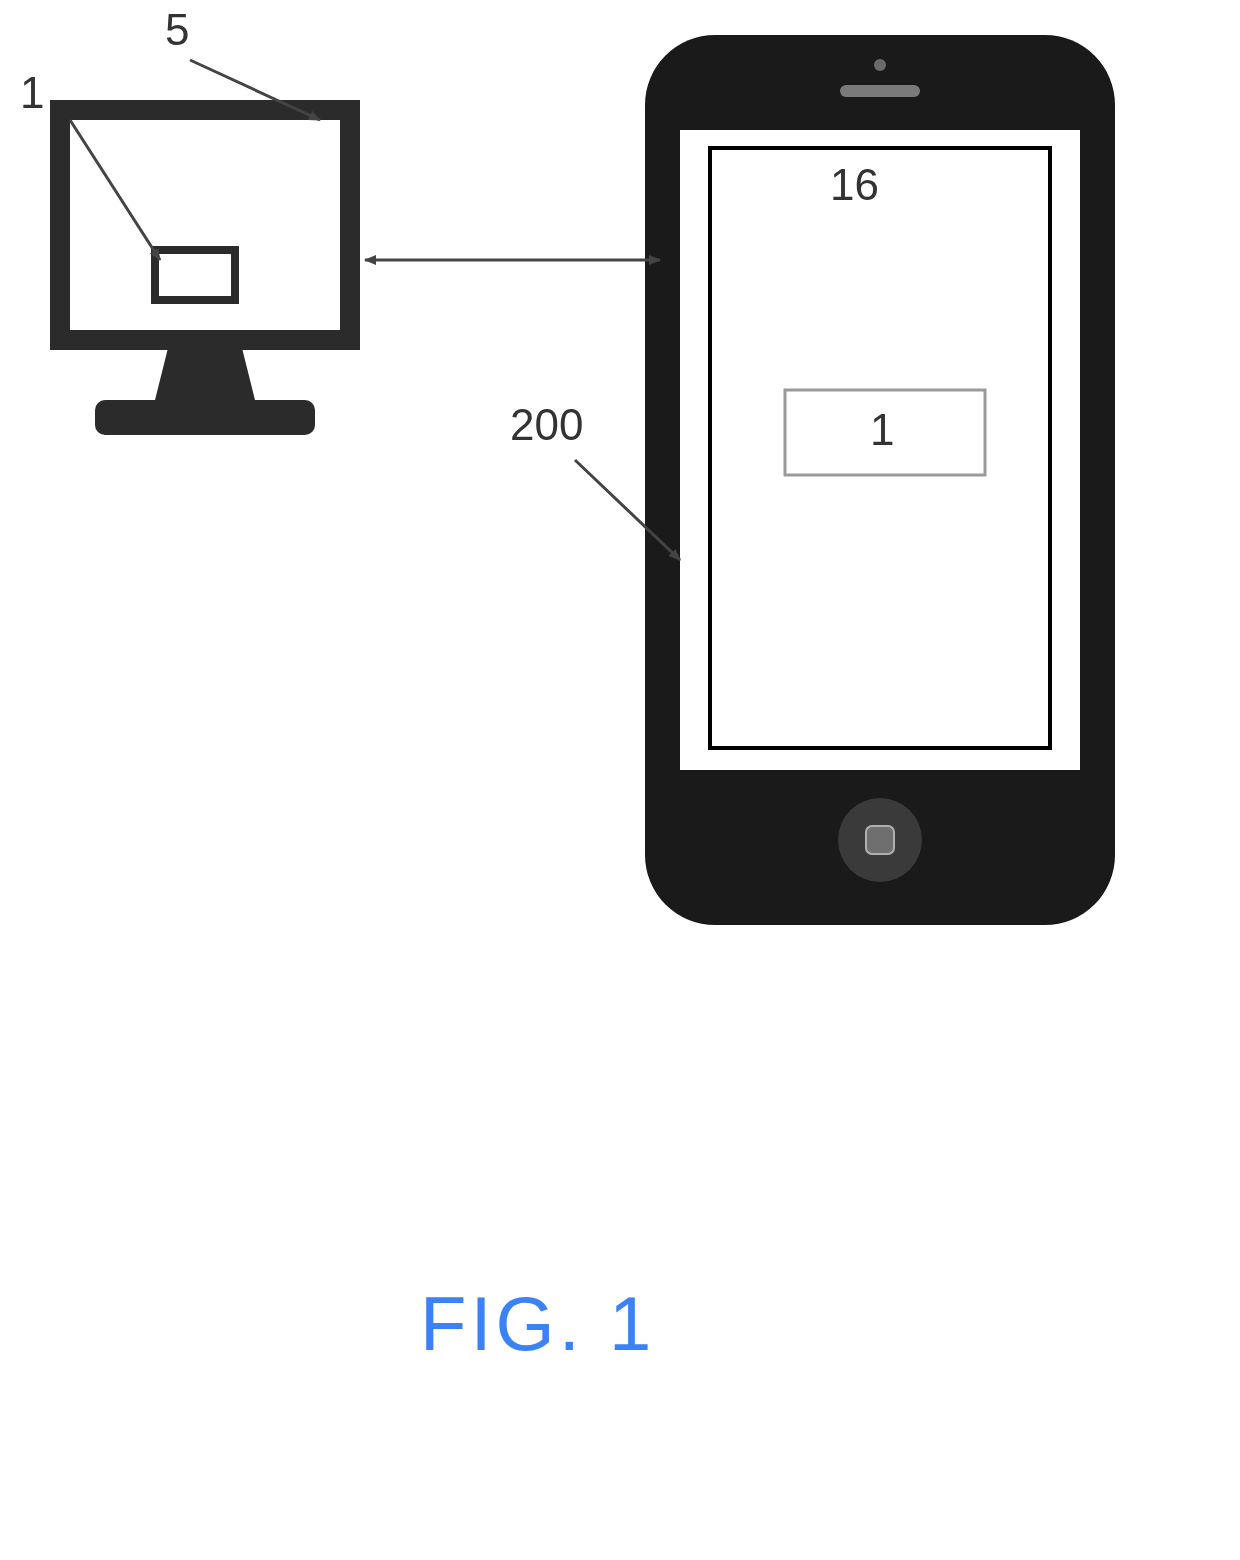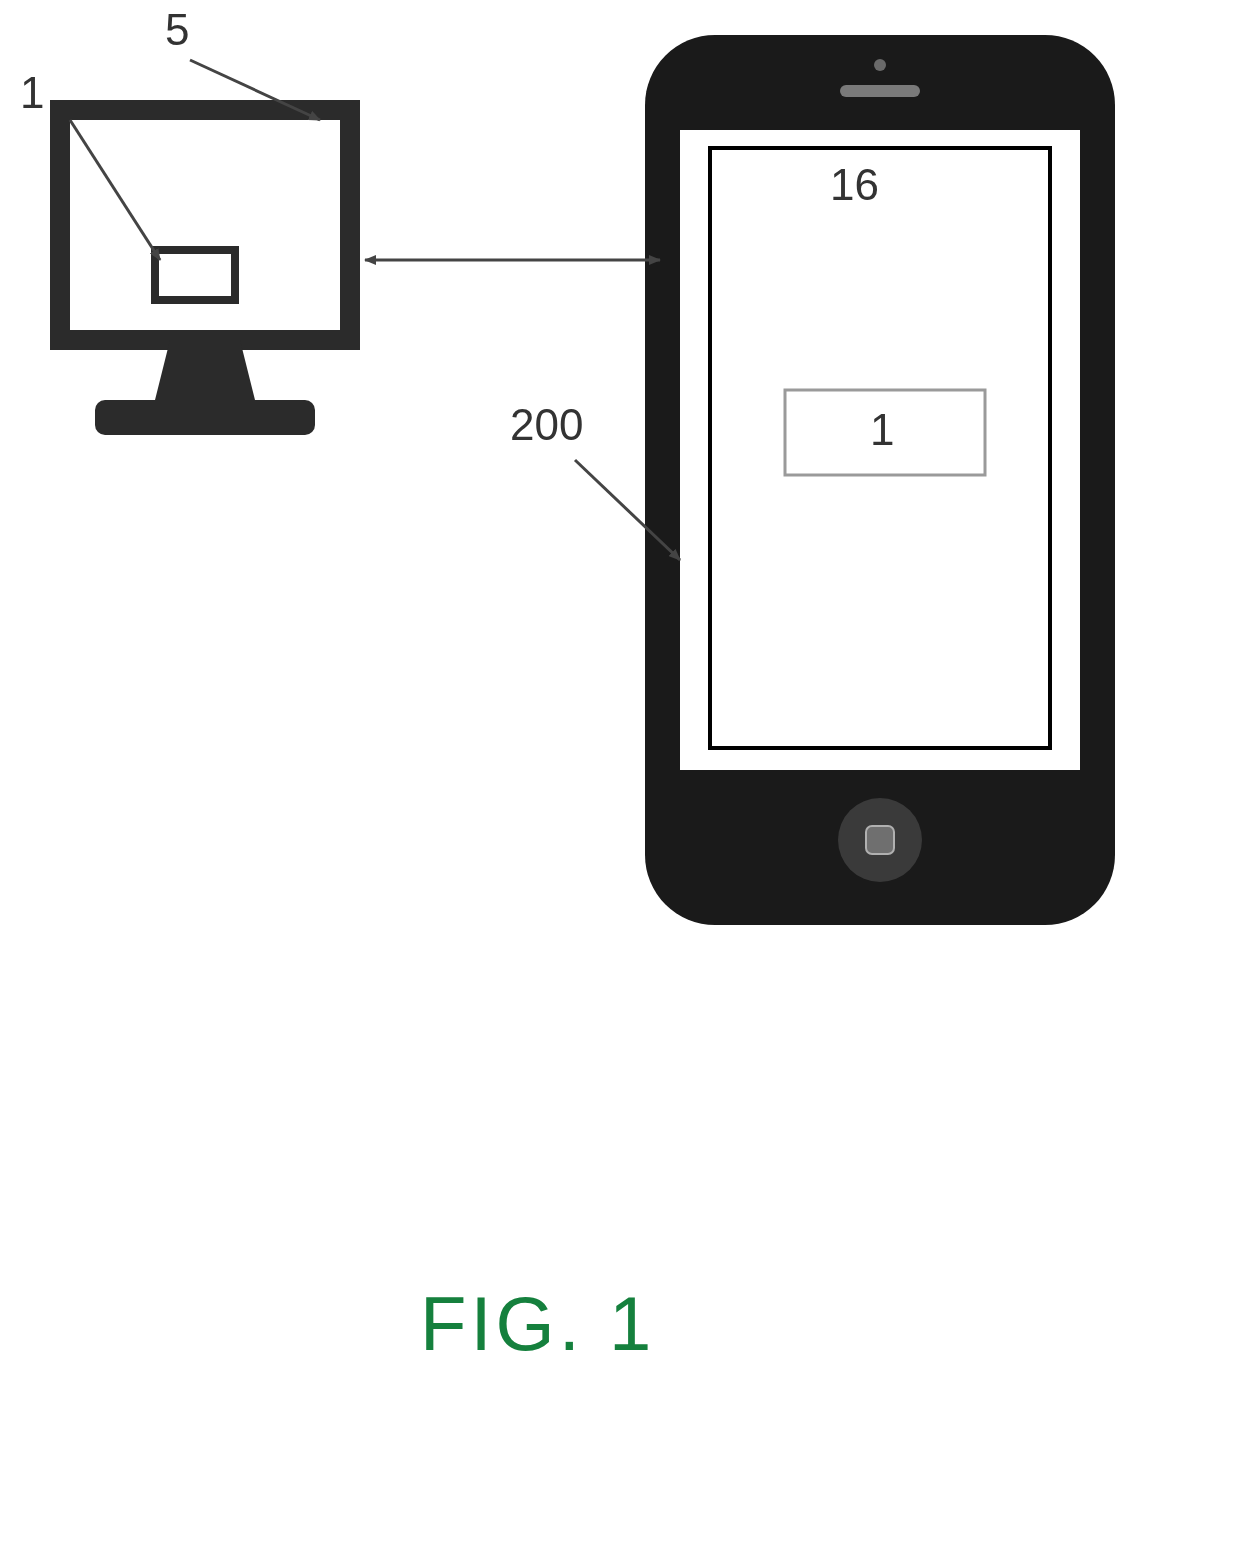--- a/index.html
+++ b/index.html
@@ -19,21 +19,21 @@
   .label {
     position: absolute;
     font-size: 44px;
     color: #333;
     font-family: Arial, sans-serif;
   }
   .caption {
     position: absolute;
     font-size: 76px;
     letter-spacing: 4px;
-    color: #15803d;
+    color: #3b82f6;
   }
   svg {
     position: absolute;
   }
 </style>
 </head>
 <body>
 
 <div class="canvas">
 

